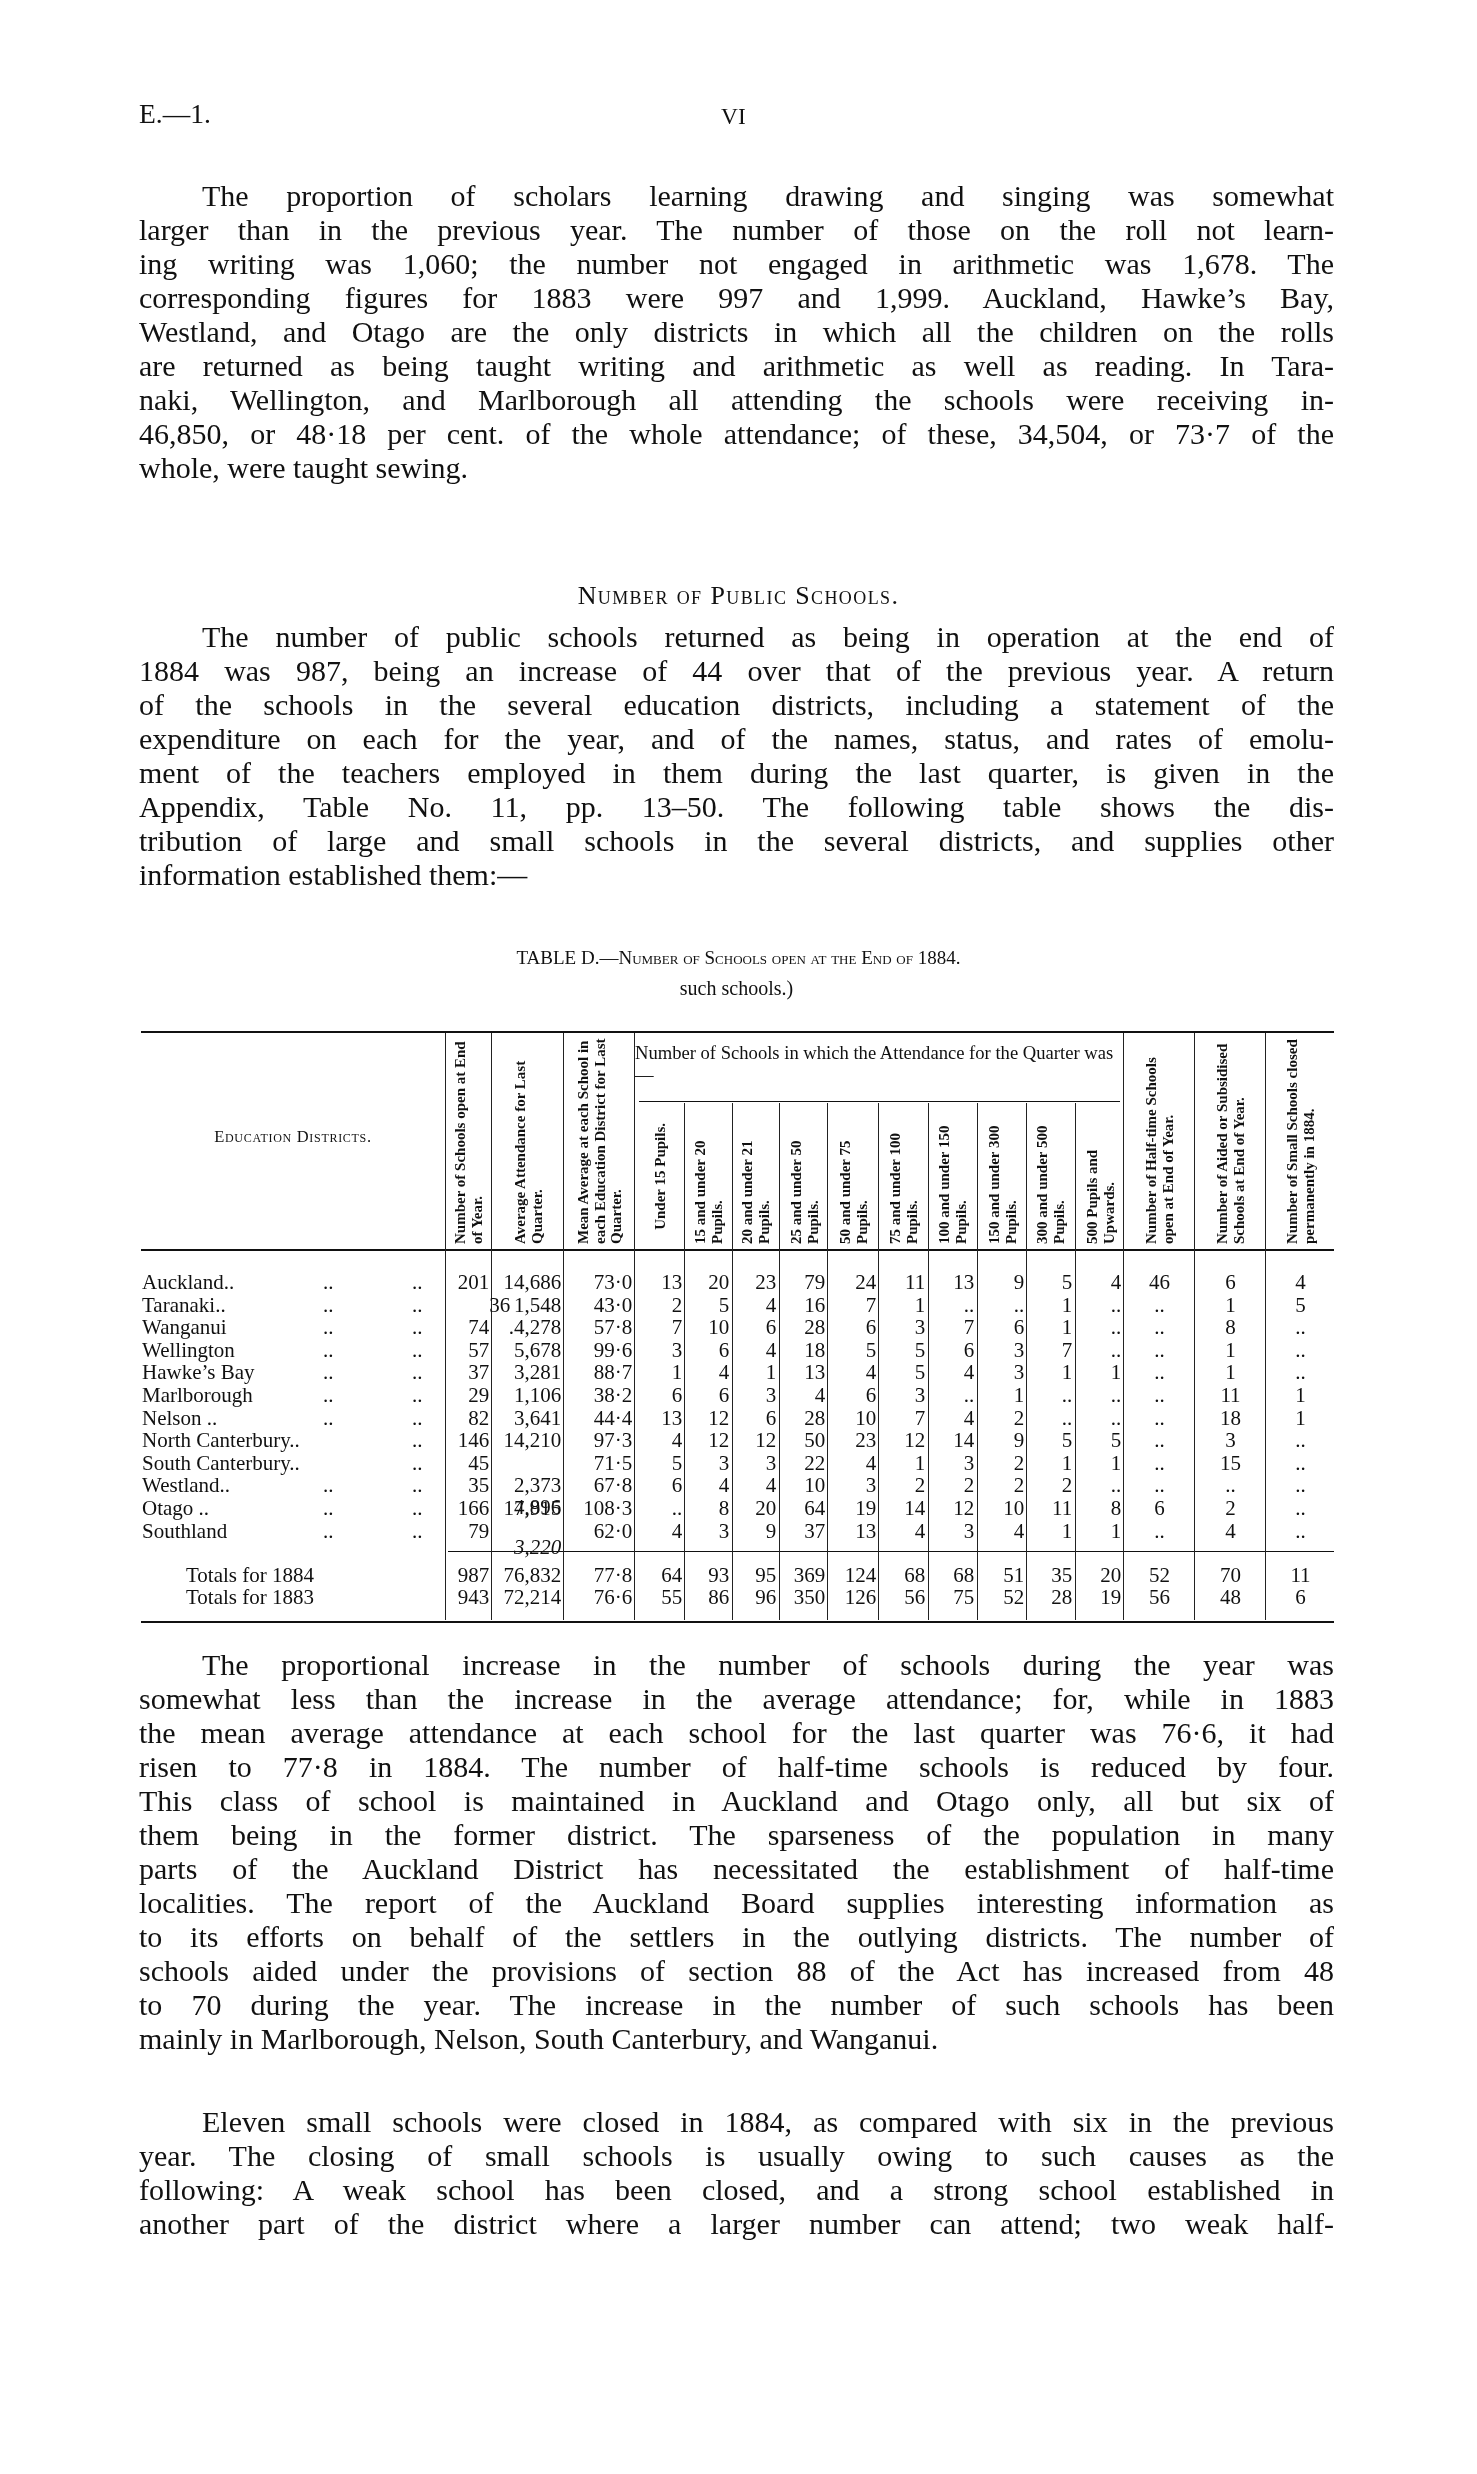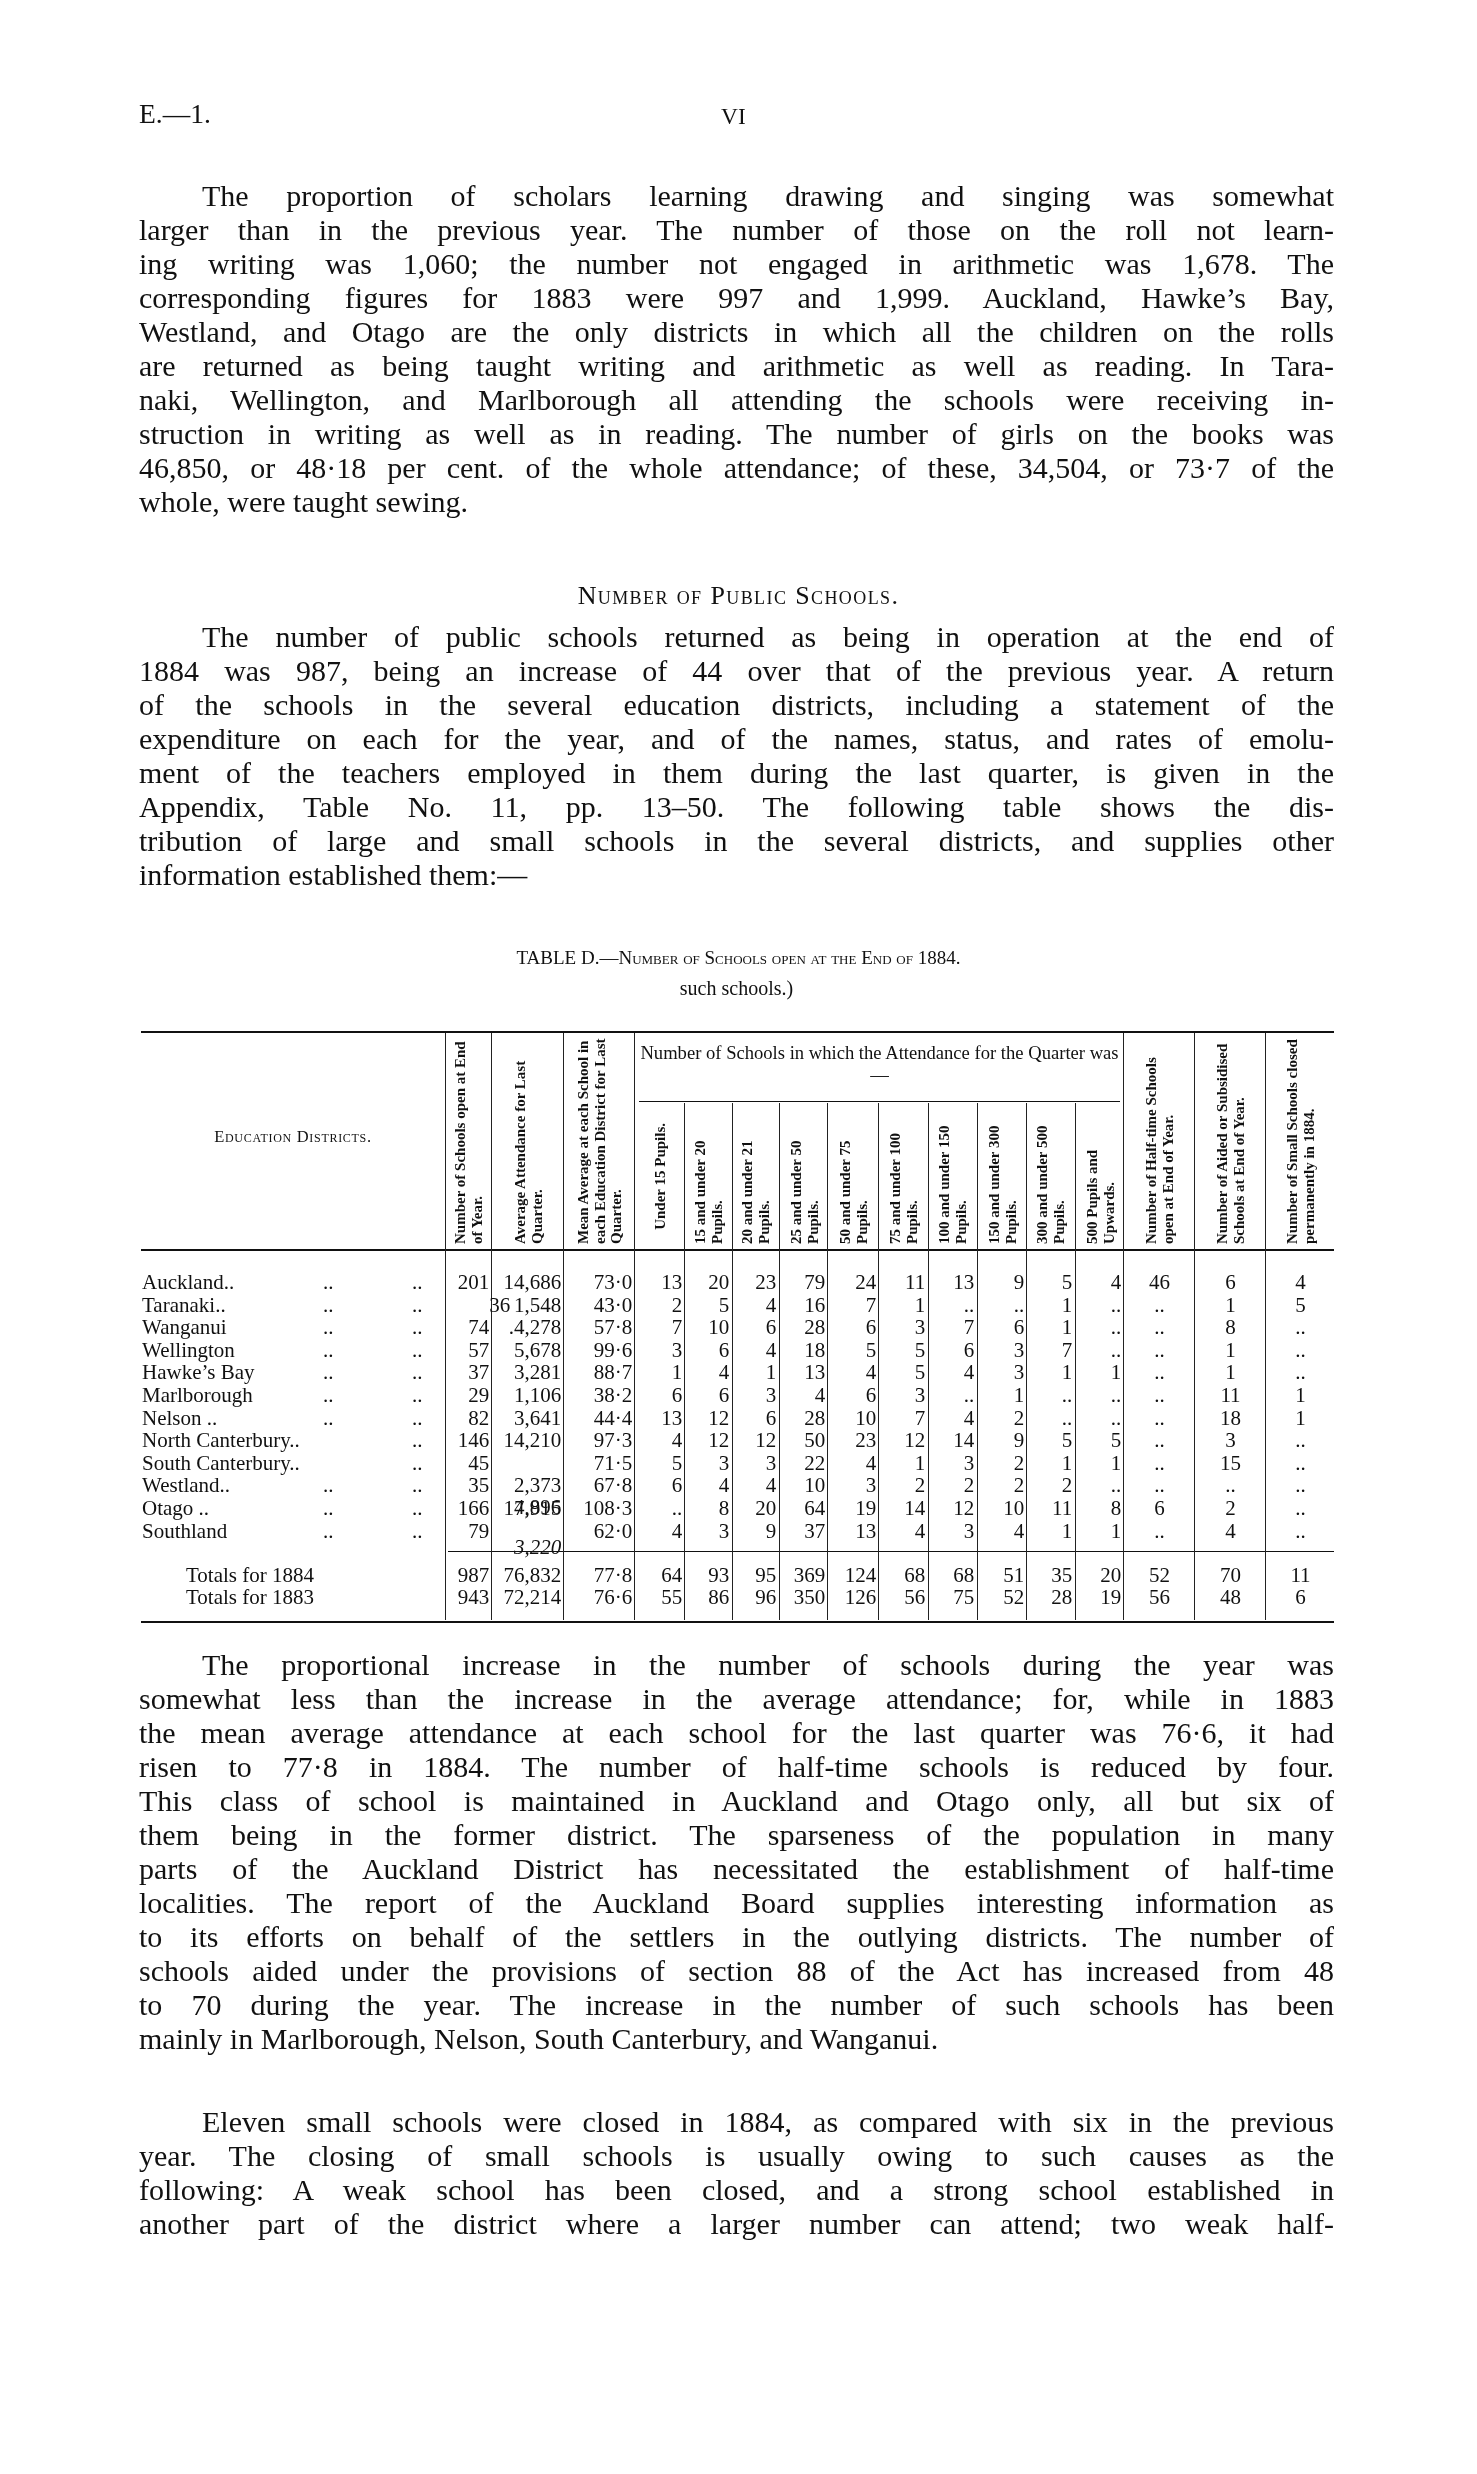--- a/index.html
+++ b/index.html
@@ -20,21 +20,21 @@
   .tbl-sub .line { display:block; white-space:nowrap; text-align:justify; text-align-last:justify; }
   .tbl-sub .line.center { text-align:center; text-align-last:center; }
 
   .rule { position:absolute; background:#111; }
   .vline { position:absolute; width:1.4px; background:#222; }
   .th-vert { position:absolute; top:1035px; height:212px; display:flex; align-items:center; justify-content:center; overflow:hidden; }
   .th-vert span { writing-mode:vertical-rl; transform:rotate(180deg); font-size:15px; line-height:16.5px;
                   font-weight:bold; text-align:left; max-height:206px; }
   .th-vert.short { top:1106px; height:140px; }
   .th-vert.short span { max-height:135px; }
-  .th-group { position:absolute; left:635px; width:489px; top:1042px; text-align:center;
+  .th-group { position:absolute; left:635px; width:489px; top:1042px; text-align:left;
               font-size:18.6px; line-height:22px; }
   .th-dist { position:absolute; left:141px; width:304px; top:1127px; text-align:center;
              font-size:16.5px; font-variant:small-caps; letter-spacing:0.7px; }
   .cell { position:absolute; height:23px; line-height:23px; font-size:21px; white-space:nowrap; }
   .cell.r { text-align:right; padding-right:2.7px; box-sizing:border-box; }
   .cell.c { text-align:center; }
   .dist-name { position:absolute; left:142px; height:23px; line-height:23px; font-size:21px; white-space:nowrap; }
   .dots { position:absolute; height:23px; line-height:23px; font-size:21px; }
   .tot-label { position:absolute; left:186px; height:23px; line-height:23px; font-size:21px; }
 </style>
@@ -45,21 +45,20 @@
 <div class="abs hdr" style="left:721px;top:103px;font-size:23.4px;">VI</div>
 
 <div class="para" style="top:179px;" id="p1">
     <span class="line indent">The proportion of scholars learning drawing and singing was somewhat</span>
     <span class="line">larger than in the previous year.  The number of those on the roll not learn-</span>
     <span class="line">ing writing was 1,060;  the number not engaged in arithmetic was 1,678.  The</span>
     <span class="line">corresponding figures for 1883 were 997 and 1,999.  Auckland, Hawke’s Bay,</span>
     <span class="line">Westland, and Otago are the only districts in which all the children on the rolls</span>
     <span class="line">are returned as being taught writing and arithmetic as well as reading.  In Tara-</span>
     <span class="line">naki, Wellington, and Marlborough all attending the schools were receiving in-</span>
-    <span class="line">struction in writing as well as in reading.  The number of girls on the books was</span>
     <span class="line">46,850, or 48·18 per cent. of the whole attendance; of these, 34,504, or 73·7 of the</span>
     <span class="line last">whole, were taught sewing.</span>
   </div>
 
 <div class="section-heading" style="top:581px;">Number of Public Schools.</div>
 
 <div class="para" style="top:620px;" id="p2">
     <span class="line indent">The number of public schools returned as being in operation at the end of</span>
     <span class="line">1884 was 987, being an increase of 44 over that of the previous year.  A return</span>
     <span class="line">of the schools in the several education districts, including a statement of the</span>

